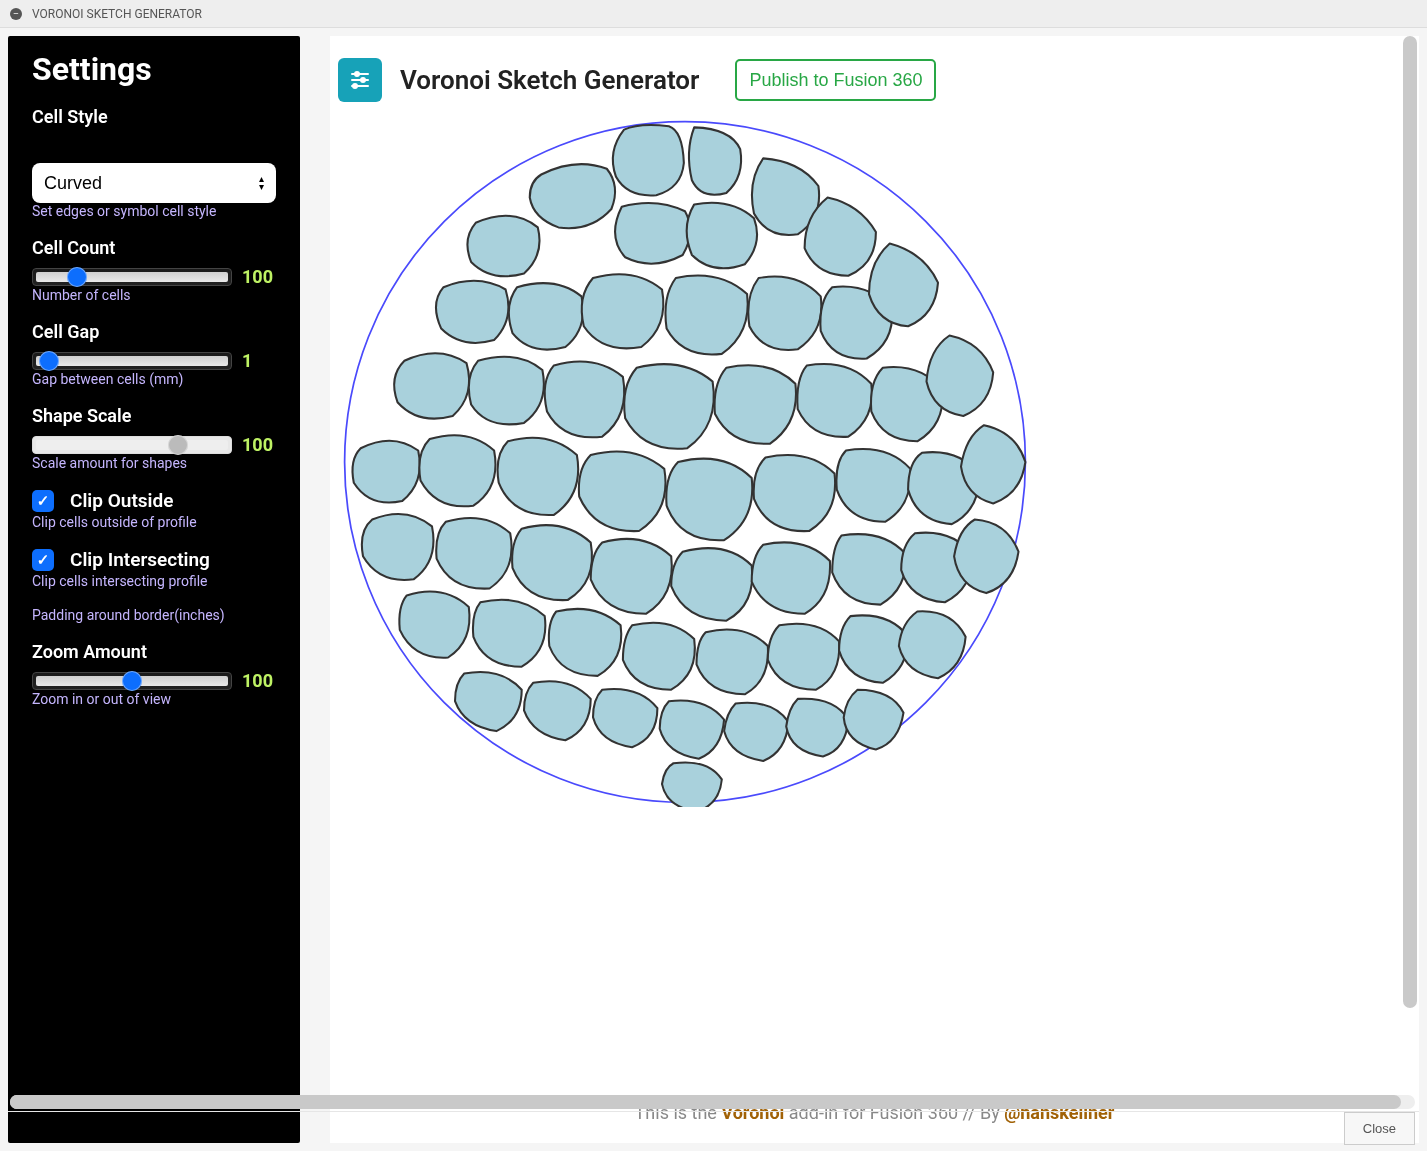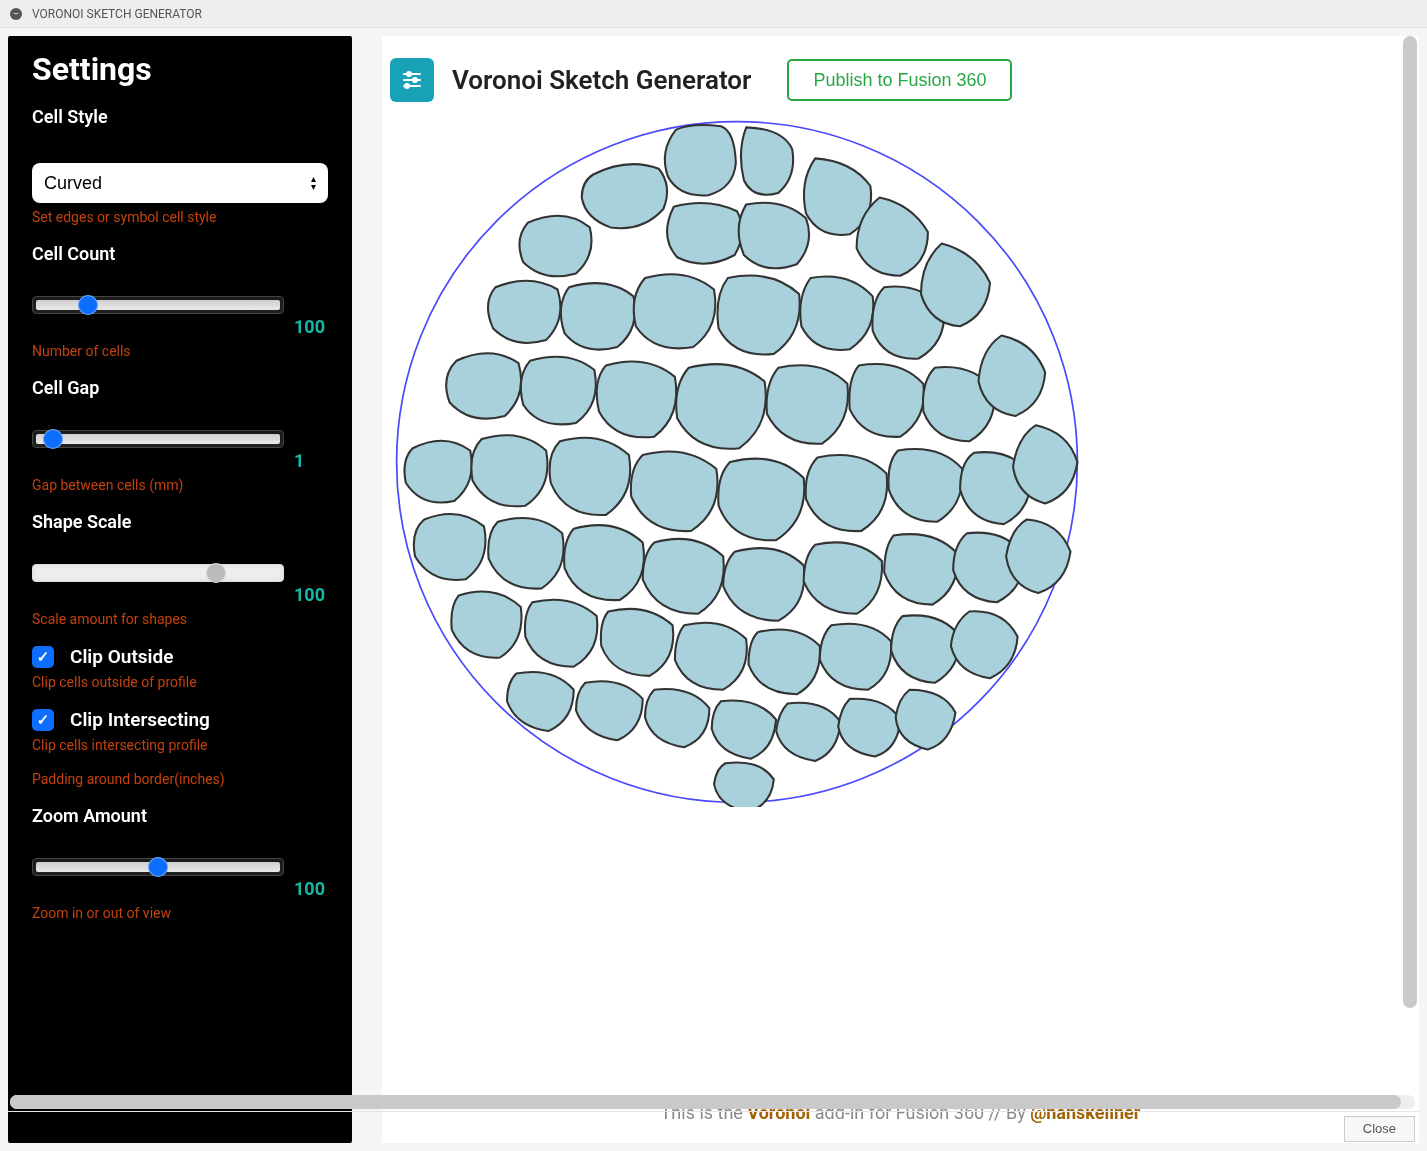--- a/index.html
+++ b/index.html
@@ -45,35 +45,35 @@
   position: relative;
   padding: 8px;
 }
 .main-area {
   flex: 1;
   display: flex;
   overflow: hidden;
   position: relative;
 }
 .sidebar {
-  width: 344px;
+  width: 292px;
   background: #000;
   color: #fff;
   padding: 14px 24px;
   overflow-y: auto;
   border-radius: 2px;
 }
 .sidebar h1 {
   font-size: 32px;
   font-weight: 700;
   margin-bottom: 18px;
 }
 .group { margin-bottom: 18px; }
 .group-label { font-size: 18px; font-weight: 600; margin-bottom: 8px; }
-.group-help { font-size: 14px; color: #c2410c; margin-top: 6px; }
+.group-help { font-size: 14px; color: #c4b5fd; margin-top: 0; }
 .select-wrap { position: relative; margin-top: 36px; }
 .select {
   width: 100%;
   height: 40px;
   border-radius: 8px;
   background: #fff;
   color: #000;
   border: none;
   font-size: 18px;
   padding: 0 12px;
@@ -108,21 +108,21 @@
   position: absolute;
   top: 50%;
   width: 20px;
   height: 20px;
   border-radius: 50%;
   background: #0d6efd;
   transform: translate(-50%, -50%);
   box-shadow: 0 0 0 1px rgba(255,255,255,0.4) inset;
 }
 .slider-track.disabled .slider-thumb { background: #bbb; }
-.slider-val { color: #14b8a6; font-weight: 700; font-size: 18px; min-width: 34px; text-align: left; margin-top: 44px; }
+.slider-val { color: #bef264; font-weight: 700; font-size: 18px; min-width: 34px; text-align: left; }
 .check-row { display: flex; align-items: center; gap: 16px; margin-bottom: 2px; }
 .checkbox {
   width: 22px; height: 22px; border-radius: 5px;
   background: #fff;
   display: inline-flex; align-items: center; justify-content: center;
   color: #0d6efd; font-size: 15px; font-weight: 900;
 }
 .checkbox.checked { background: #0d6efd; color: #fff; }
 .check-label { font-size: 19px; font-weight: 600; }
 .padding-row { display: flex; align-items: center; gap: 24px; }
@@ -153,21 +153,21 @@
   display: flex; align-items: center; justify-content: center;
   color: #fff;
 }
 .app-title { font-size: 26px; font-weight: 600; color: #222; }
 .publish-btn {
   border: 2px solid #28a745;
   color: #28a745;
   background: #fff;
   height: 42px;
   border-radius: 5px;
-  padding: 0 24px;
+  padding: 0 12px;
   font-size: 18px;
   font-weight: 500;
   margin-left: 18px;
 }
 .preview-wrap { flex: 1; display: flex; align-items: flex-start; justify-content: flex-start; padding: 15px 0 0 10px; }
 .footer-text {
   text-align: center;
   font-size: 18px;
   color: #888;
 }
@@ -203,21 +203,21 @@
 .bottom-bar {
   position: absolute;
   left: 8px; right: 8px; bottom: 6px;
   height: 34px;
   display: flex;
   justify-content: flex-end;
   align-items: center;
   border-top: 1px solid #e6e6e6;
 }
 .close-btn {
-  height: 26px;
+  height: 33px;
   padding: 0 18px;
   background: #f7f7f7;
   border: 1px solid #ccc;
   font-size: 13px;
   color: #555;
   margin-right: 4px;
 }
 svg .cell { fill: #a9d1dc; stroke: #333; stroke-width: 1.8; }
 svg .outline { fill: none; stroke: #4a4afc; stroke-width: 1.5; }
 </style>

